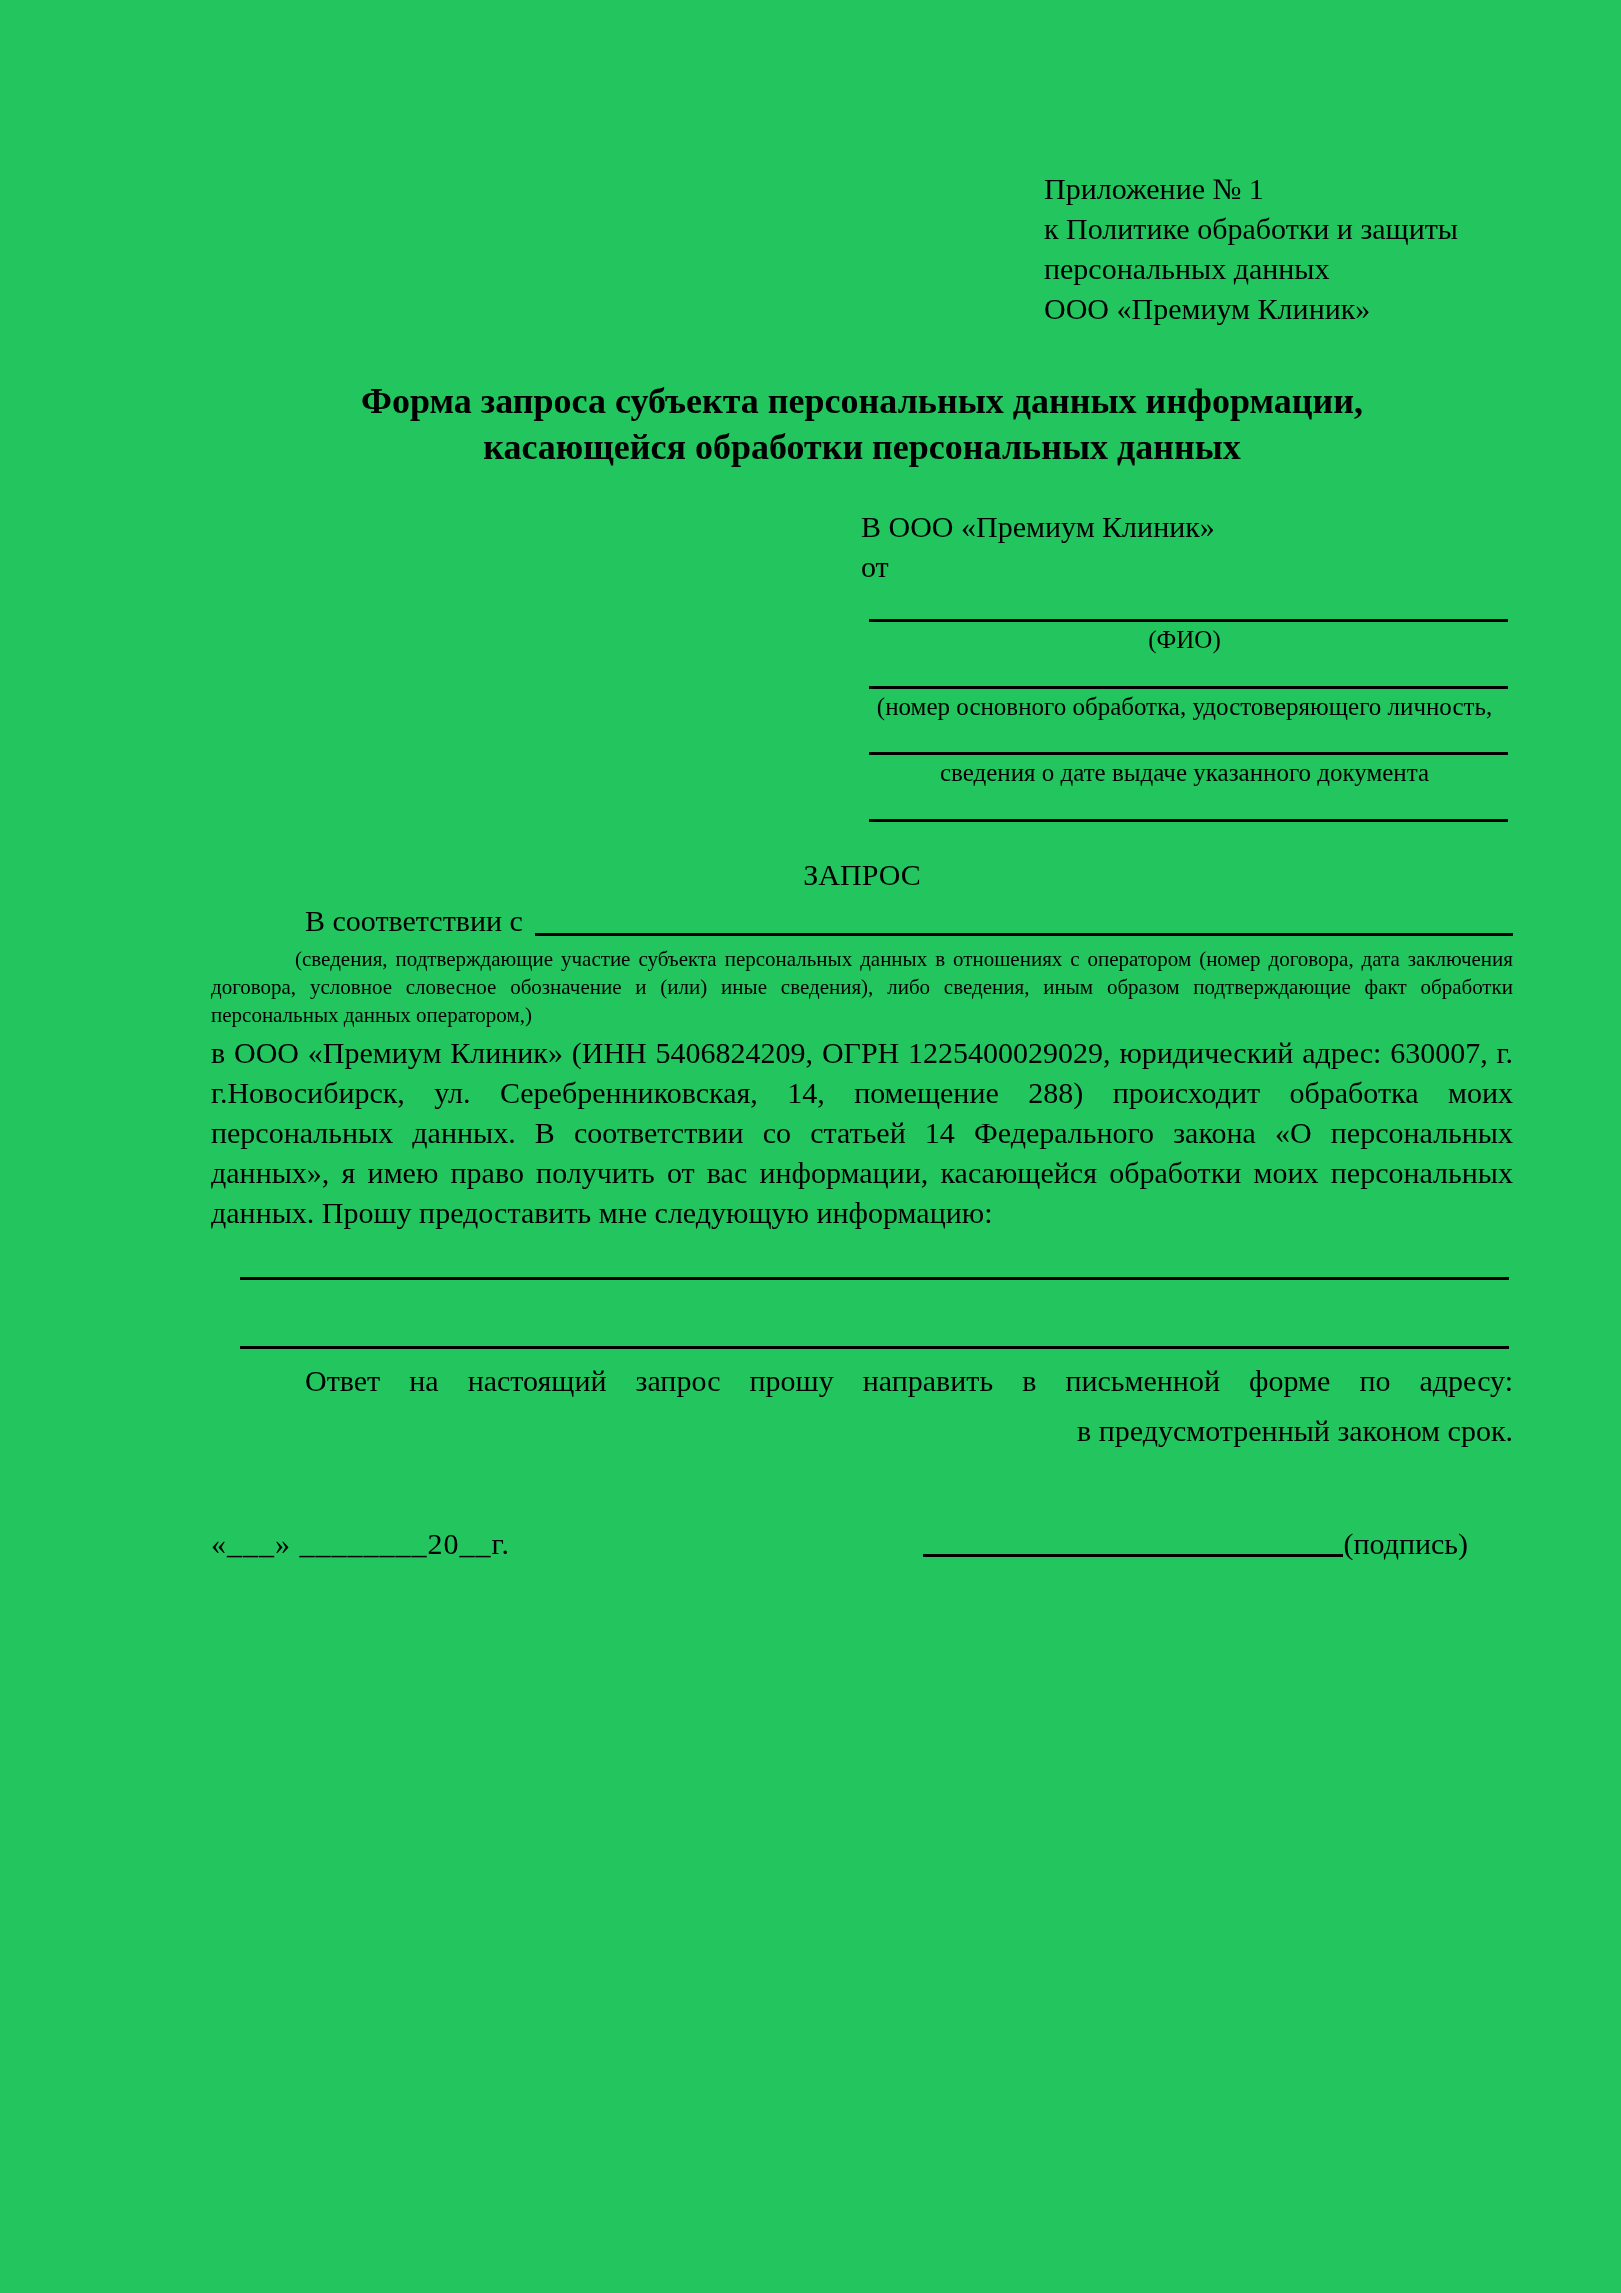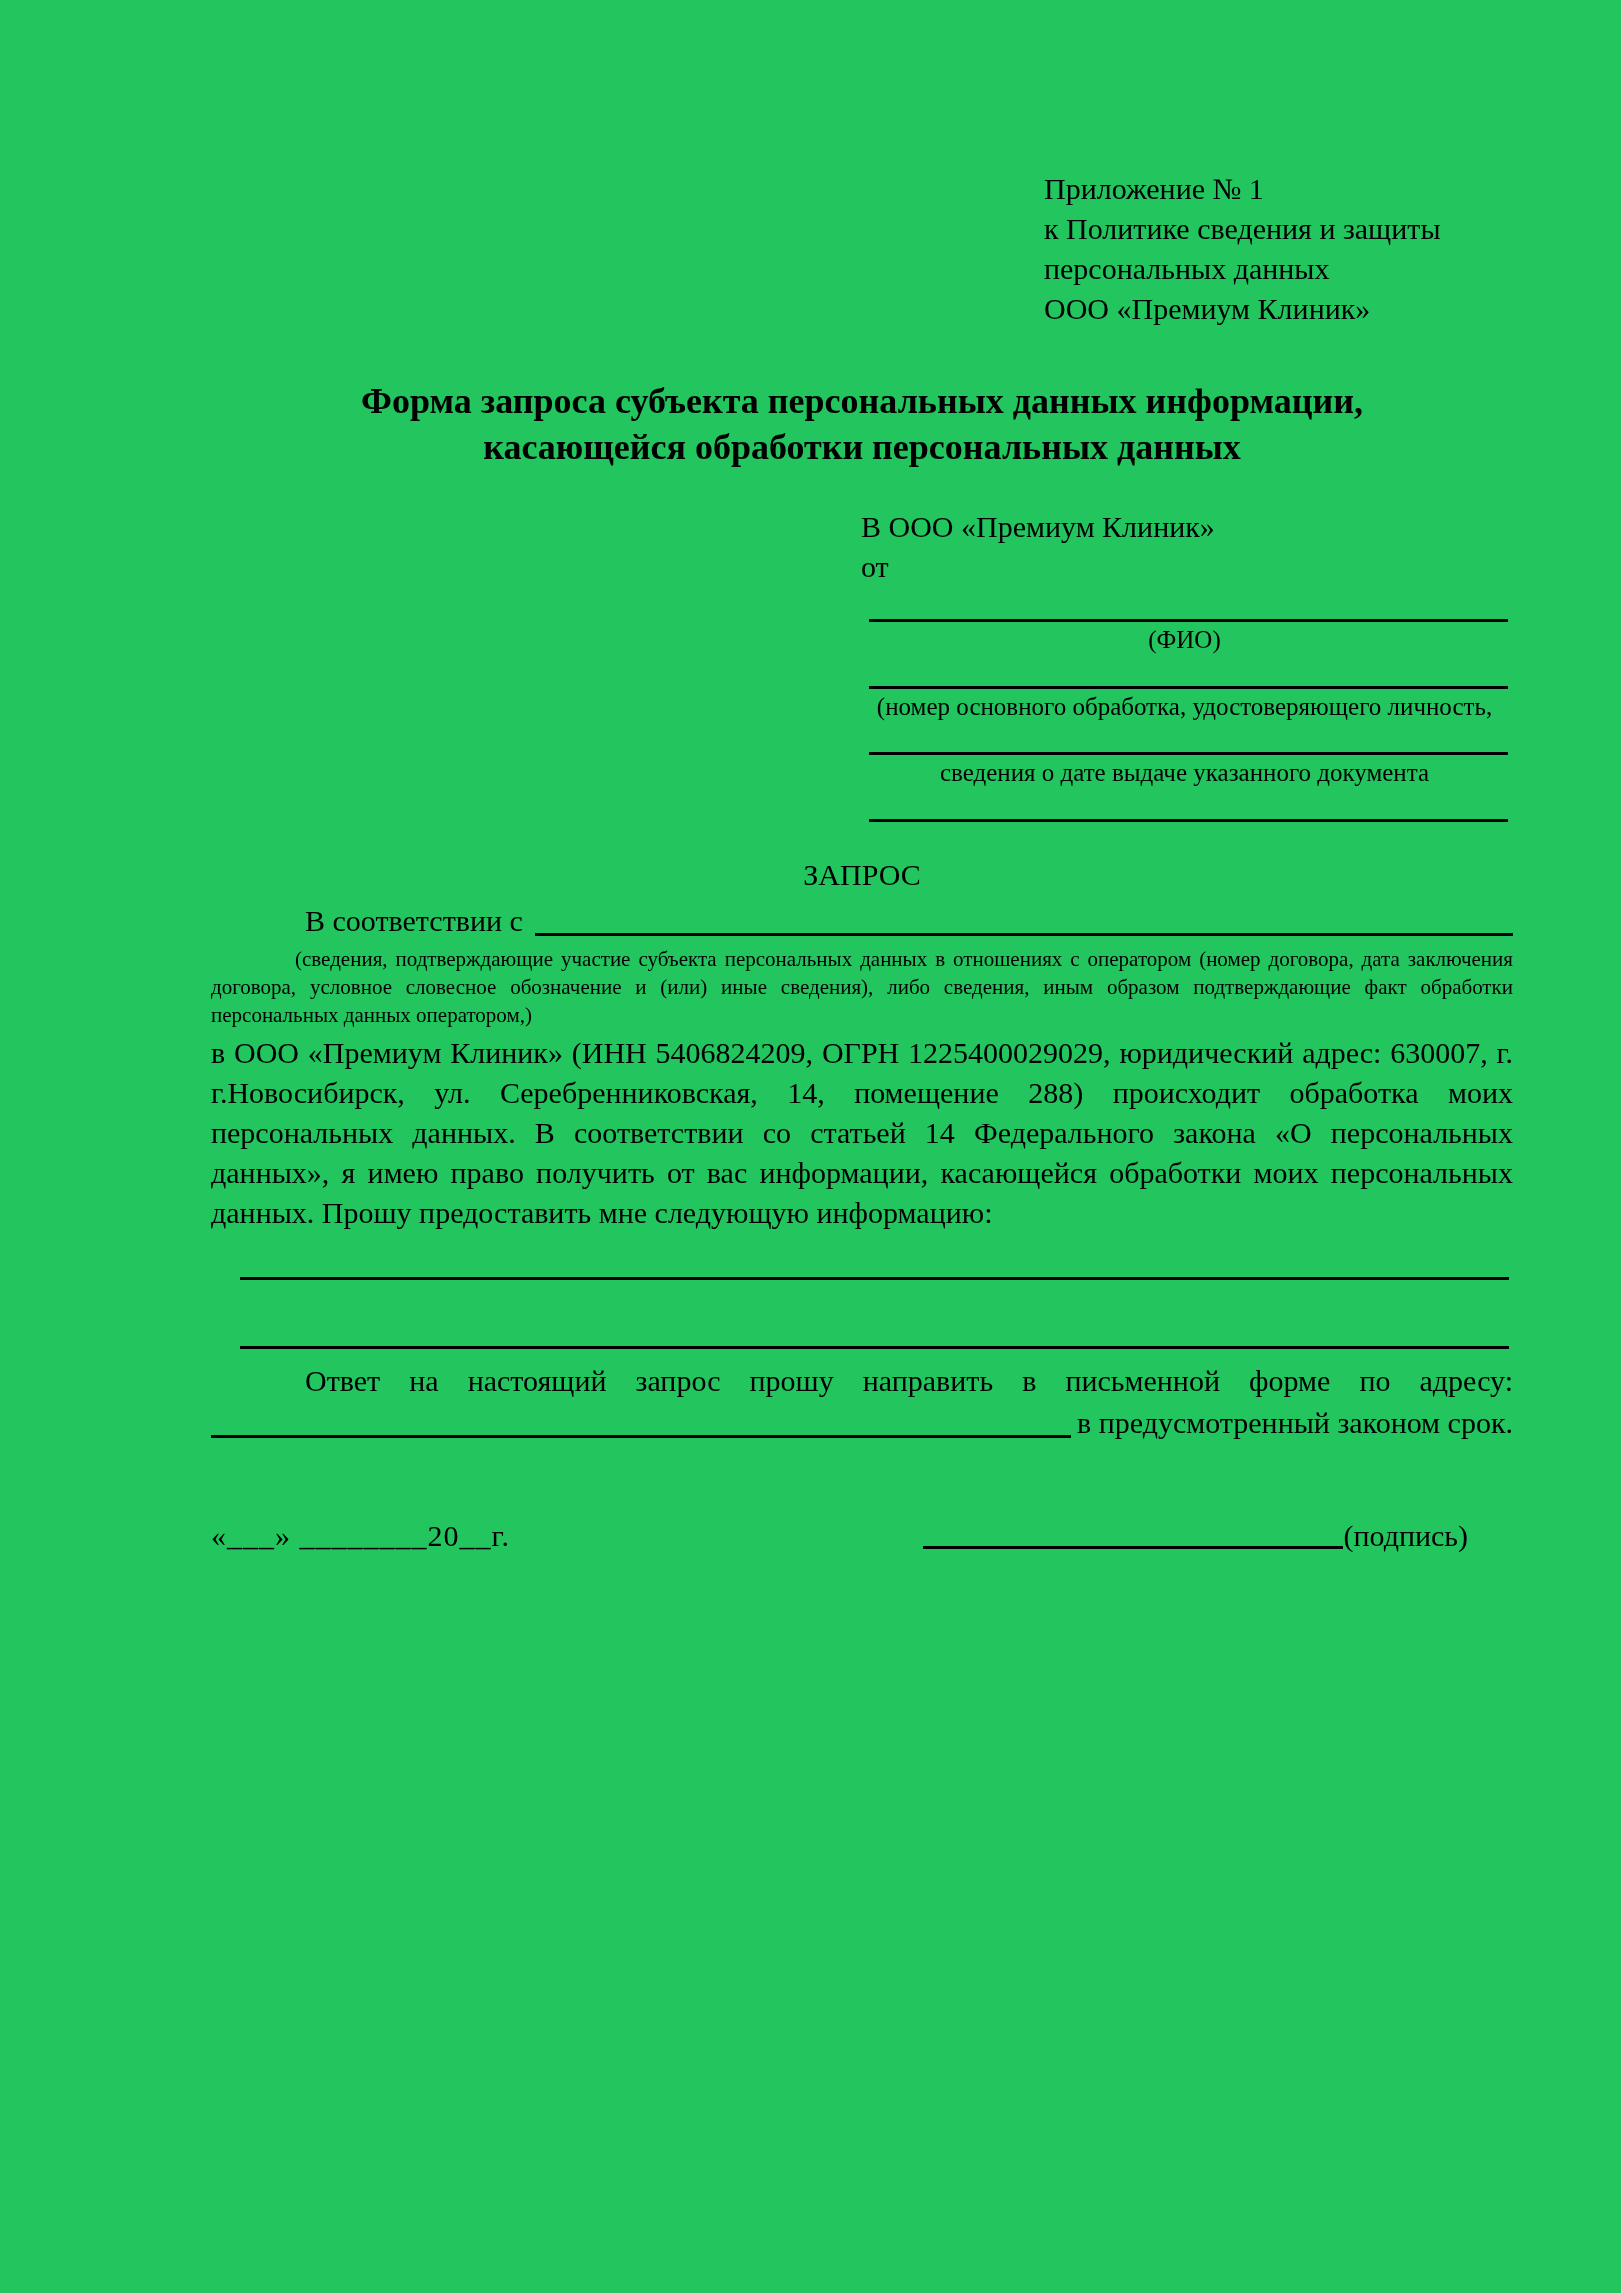--- a/index.html
+++ b/index.html
@@ -70,21 +70,21 @@
   .info-blank { border-bottom: 3.9px solid #000; margin-left: 29px; margin-right: 3.9px; }
   .info-blank.first  { height: 47px; }
   .info-blank.second { height: 69px; }
 
   .reply-lead {
     margin-top: 11.8px;
     text-align: justify;
     text-align-last: justify;
     text-indent: 94px;
   }
-  .reply-line2 { display: flex; align-items: flex-end; margin-top: 2px; }
+  .reply-line2 { display: flex; align-items: flex-end; margin-top: 2px; flex-direction: column; }
   .reply-line2 .blank-fill { margin-left: 0; margin-right: 5.9px; }
   .reply-line2 .tail { white-space: nowrap; }
 
   .footer-row {
     margin-top: 73px;
     display: flex;
     justify-content: space-between;
     align-items: flex-end;
   }
   .date-blank { white-space: nowrap; letter-spacing: 1px; }
@@ -97,21 +97,21 @@
   }
   .sig-caption { white-space: nowrap; }
 </style>
 </head>
 <body>
 
 <div class="page">
 
   <div class="appendix">
     <div>Приложение № 1</div>
-    <div>к Политике сведения и защиты</div>
+    <div>к Политике обработки и защиты</div>
     <div>персональных данных</div>
     <div>ООО «Премиум Клиник»</div>
   </div>
 
   <div class="title">
     <div>Форма запроса субъекта персональных данных информации,</div>
     <div>касающейся обработки персональных данных</div>
   </div>
 
   <div class="addressee">

